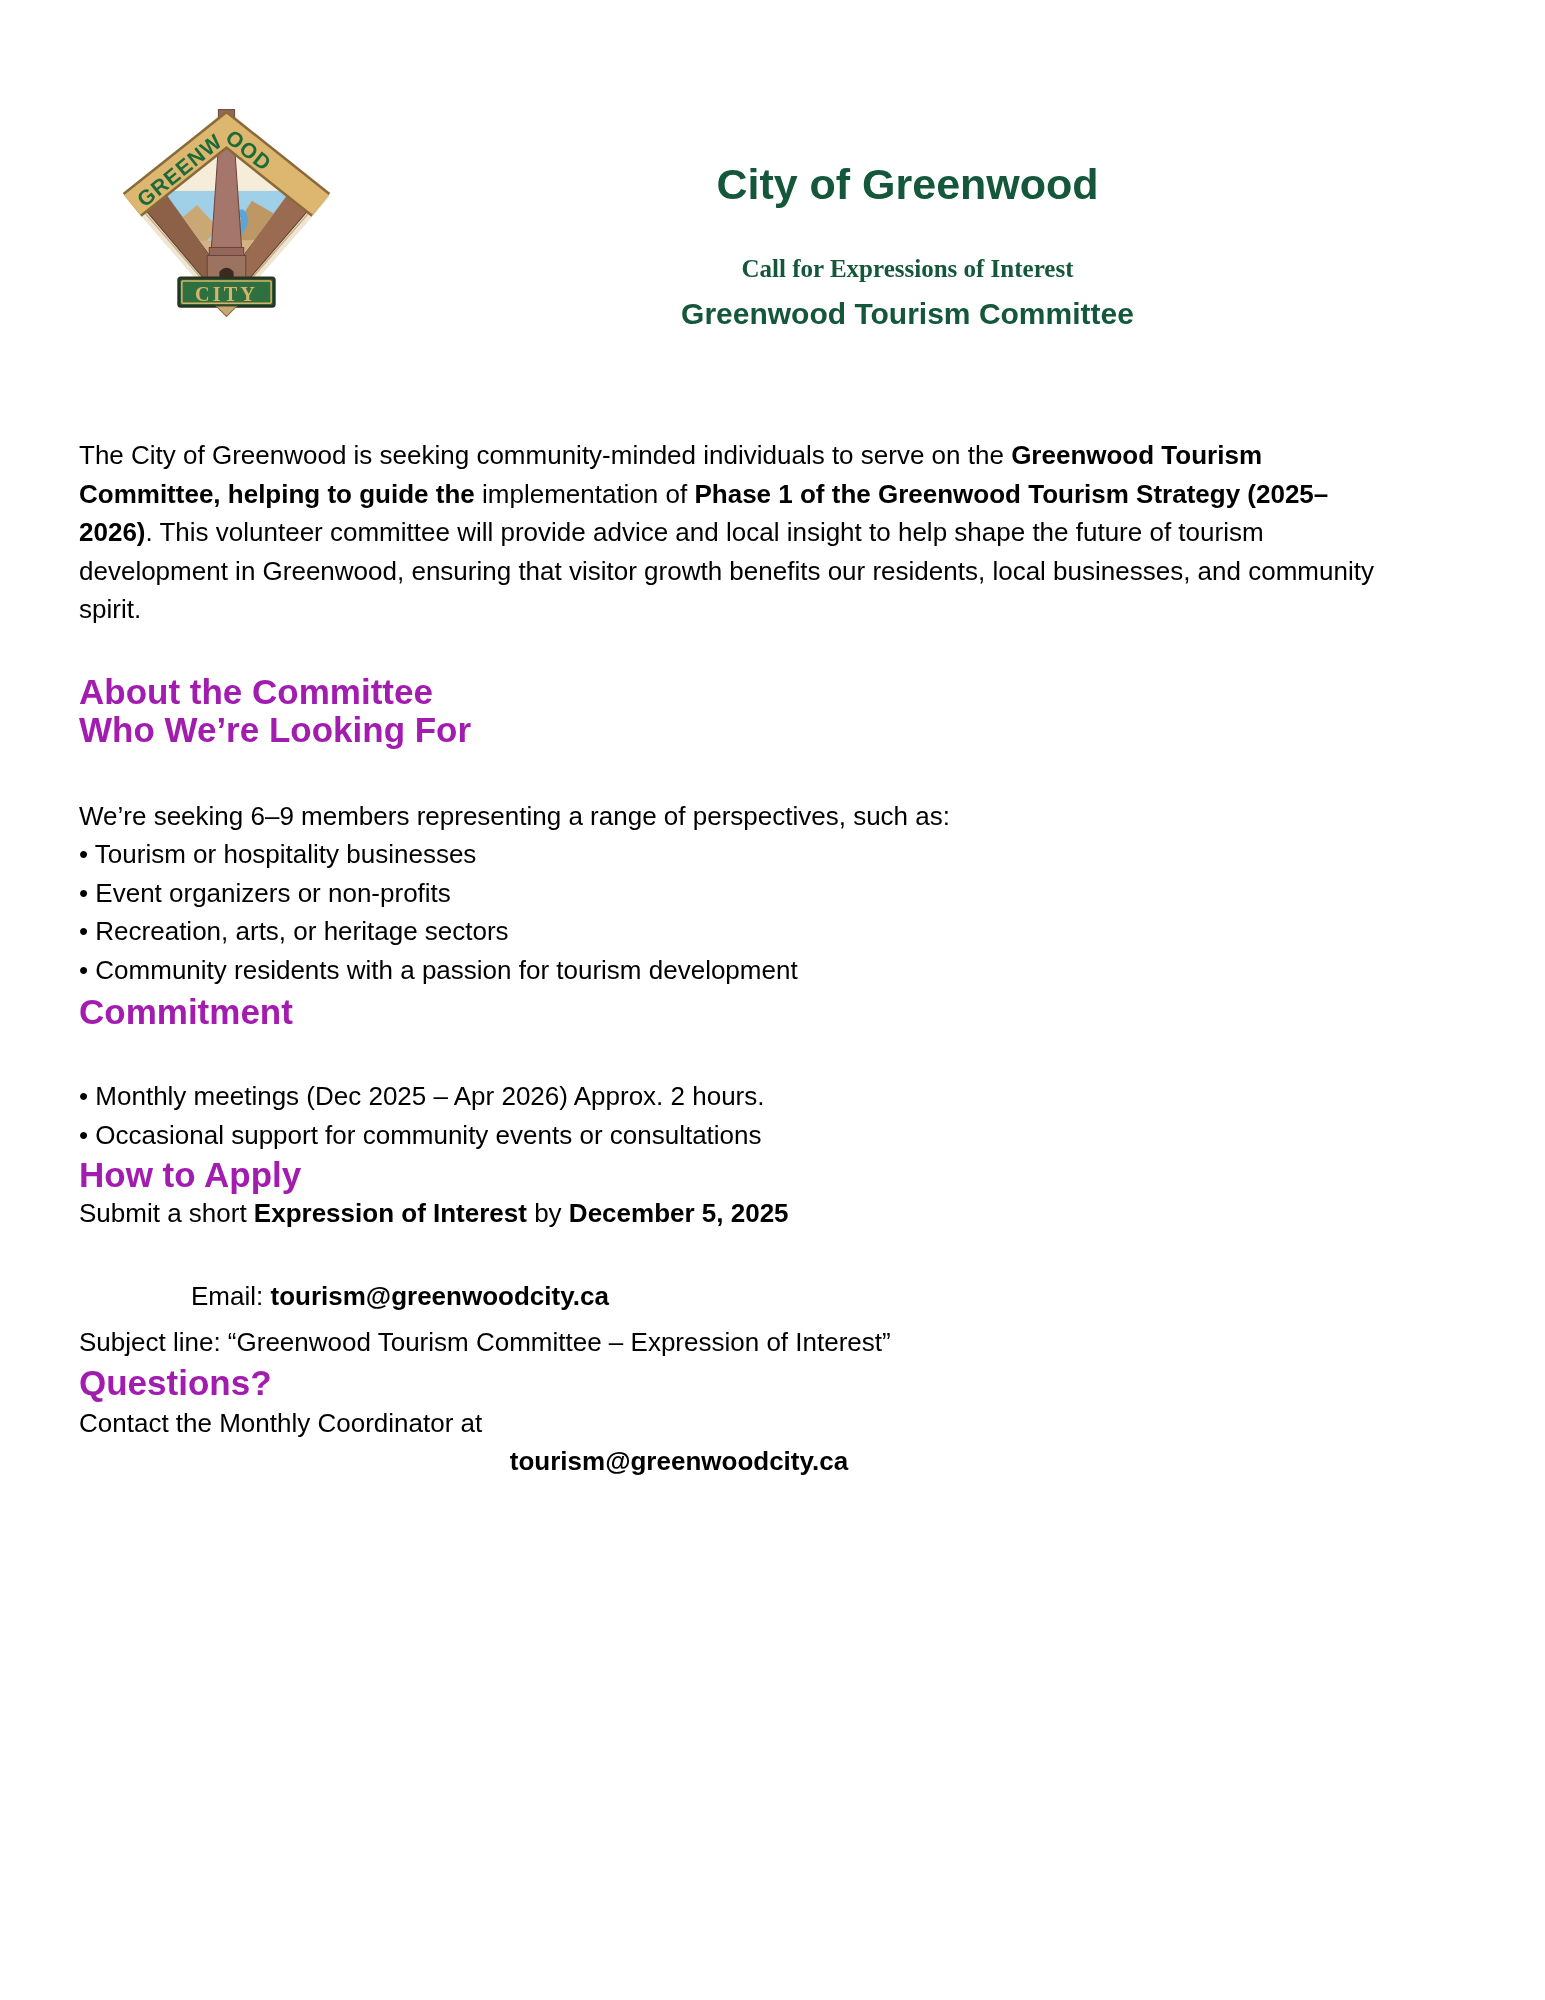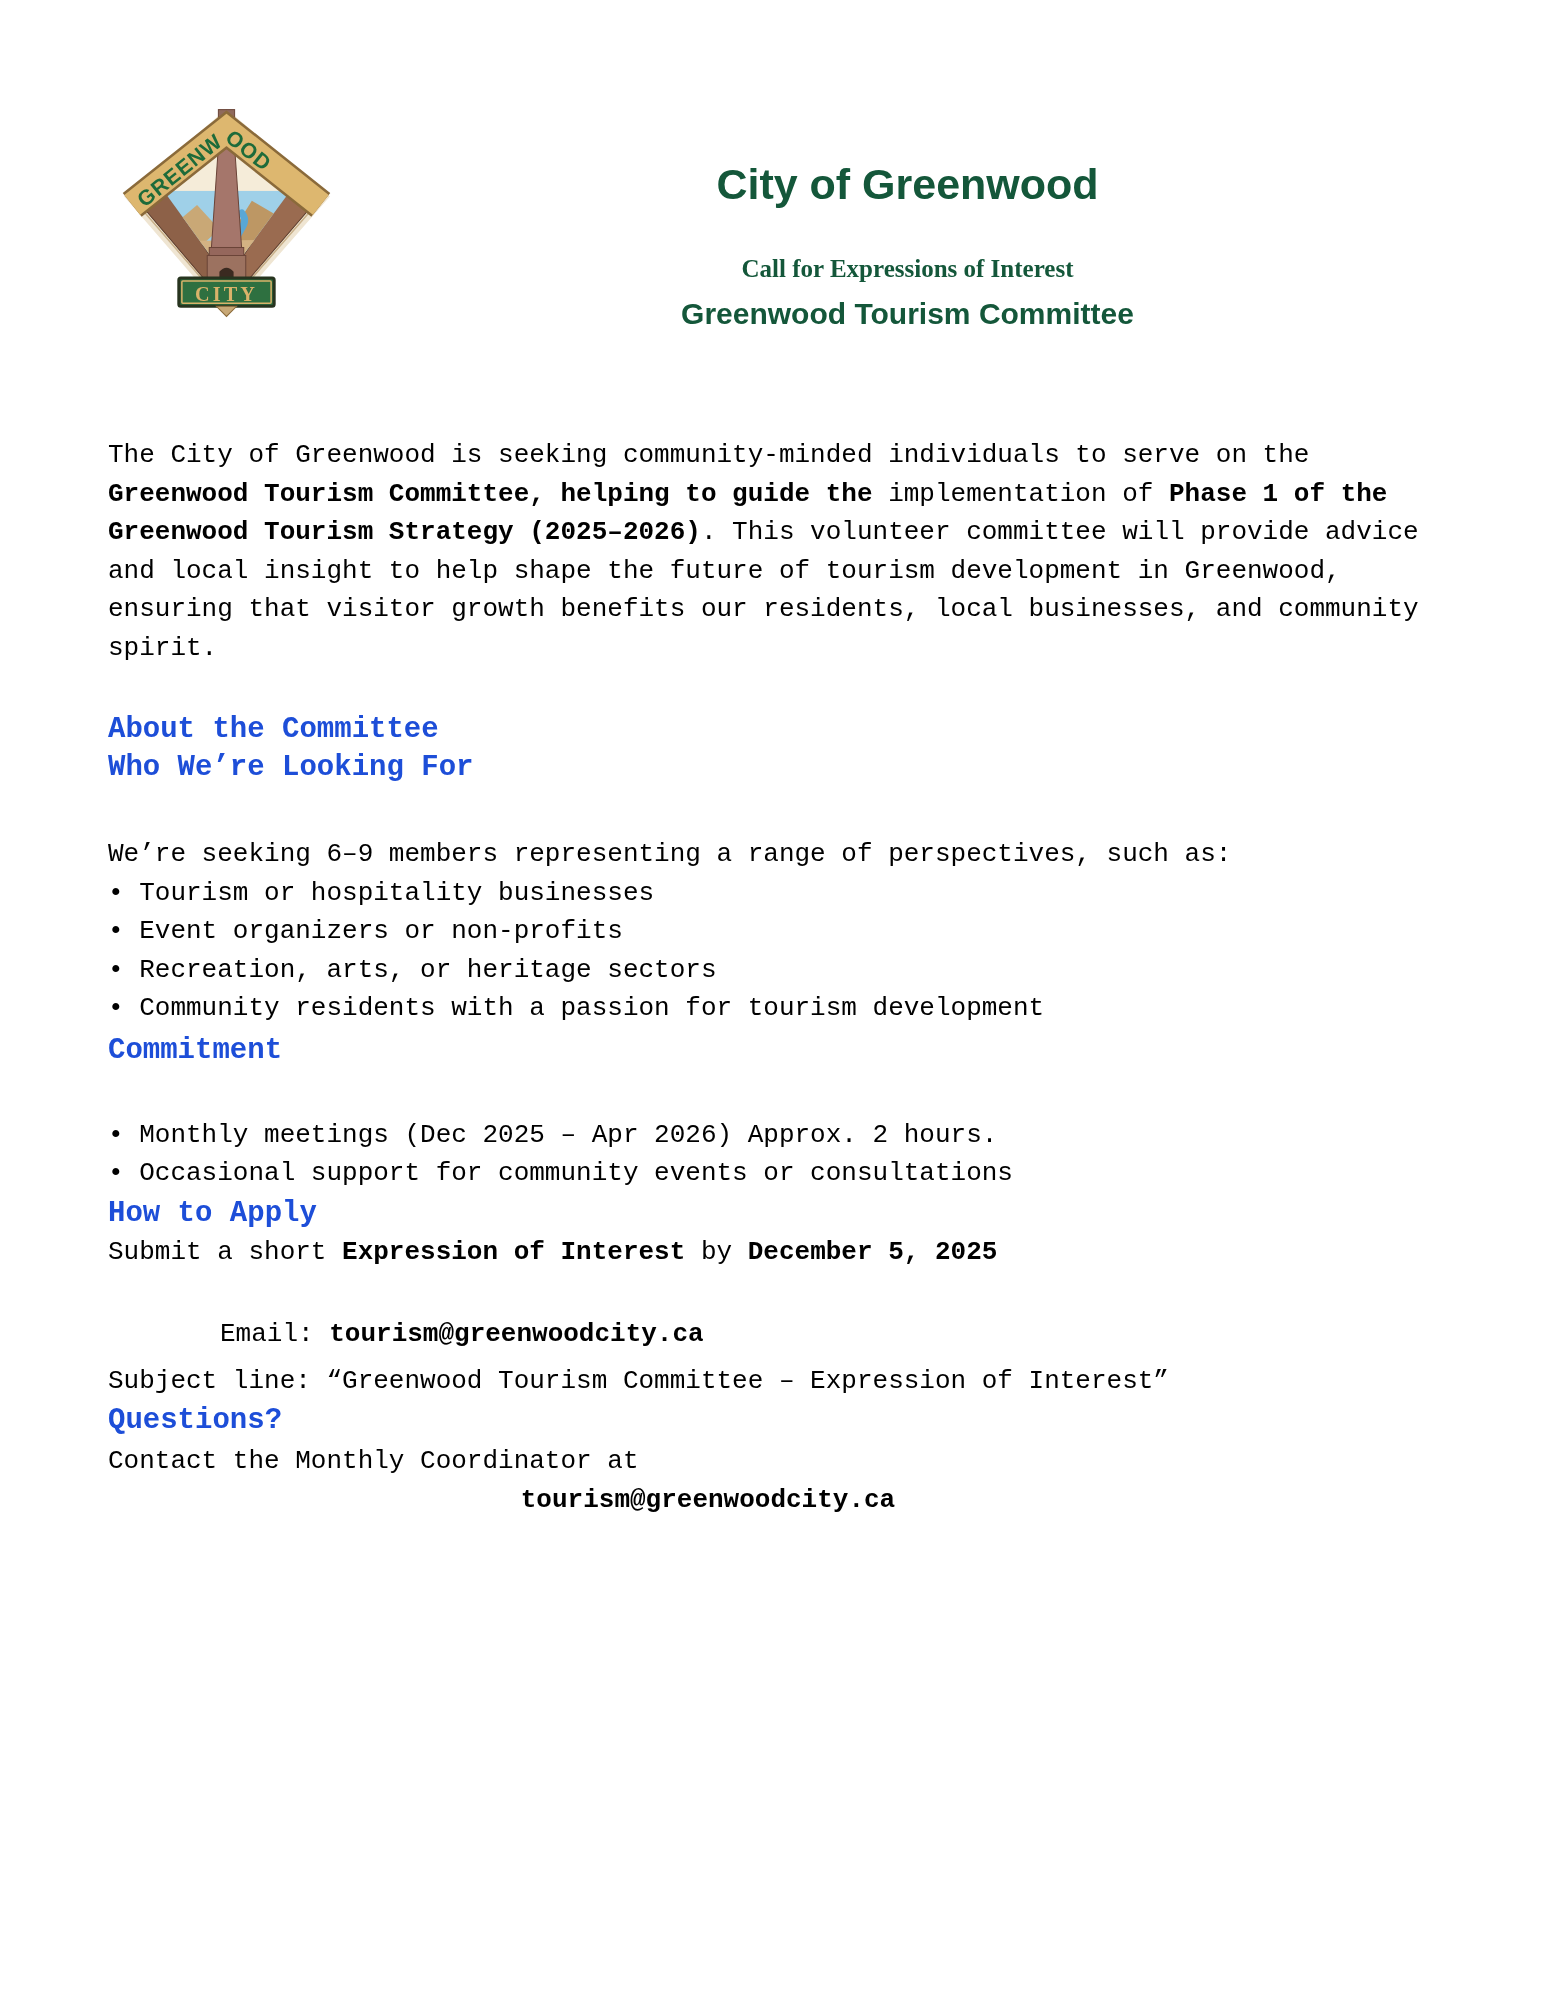--- a/index.html
+++ b/index.html
@@ -23,28 +23,28 @@
     text-align:center;
     color:#14573a;
     font-weight:bold;
   }
   .doc-title   { font-size:43px; line-height:52px; }
   .doc-subtitle{ font-size:25px; line-height:30px; margin-top:44px;font-family:Liberation Serif, serif; }
   .doc-subtitle2{ font-size:30px; line-height:52px; margin-top:4px; }
 
   
   .content {
-    position:absolute; left:108px; top:436px;
+    position:absolute; left:79px; top:436px;
     width:1312px;
-    font-size:26px; line-height:38.5px;font-family:Liberation Mono, monospace;
+    font-size:26px; line-height:38.5px;
   }
   .content b { font-weight:bold; }
   h2 {
-    color:#1d4ed8;
-    font-size:29px; line-height:38px; font-weight:bold;
+    color:#a21caf;
+    font-size:35px; line-height:38px; font-weight:bold;
   }
   .h-about      { margin-top:44px; }
   .p-about      { margin-top:22px; }
   .h-who        { margin-top:0; }
   .p-who-intro  { margin-top:48px; }
   .h-commitment { margin-top:4px; }
   .commit-list  { margin-top:46px; }
   .h-apply      { margin-top:2px; }
   .p-submit     { margin-top:0; }
   .p-email      { margin-top:44px; padding-left:112px; }

